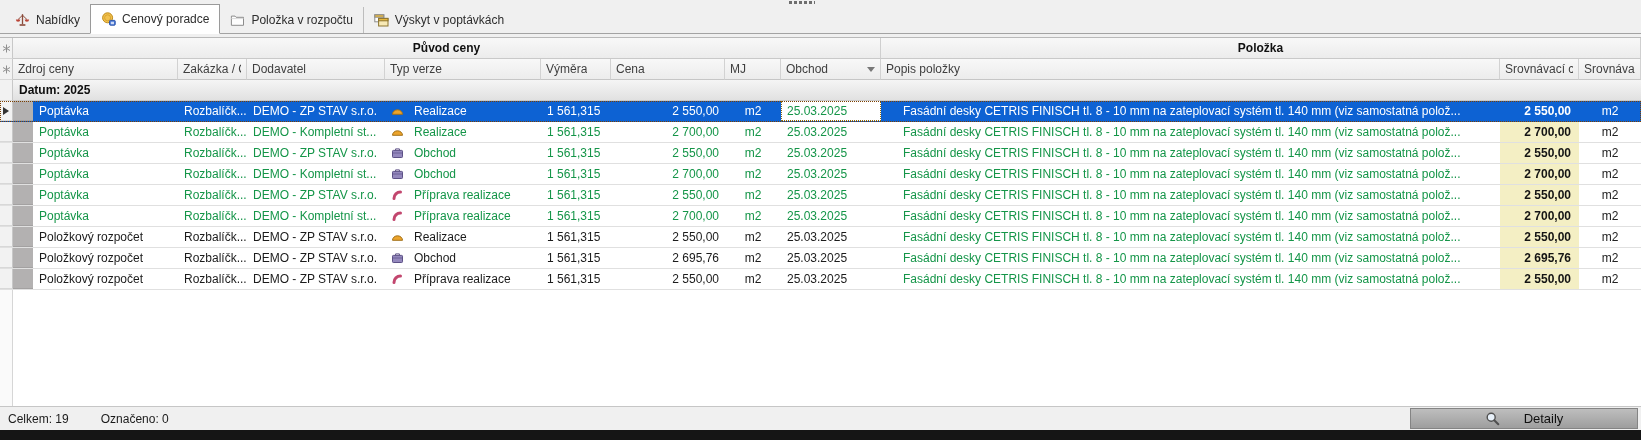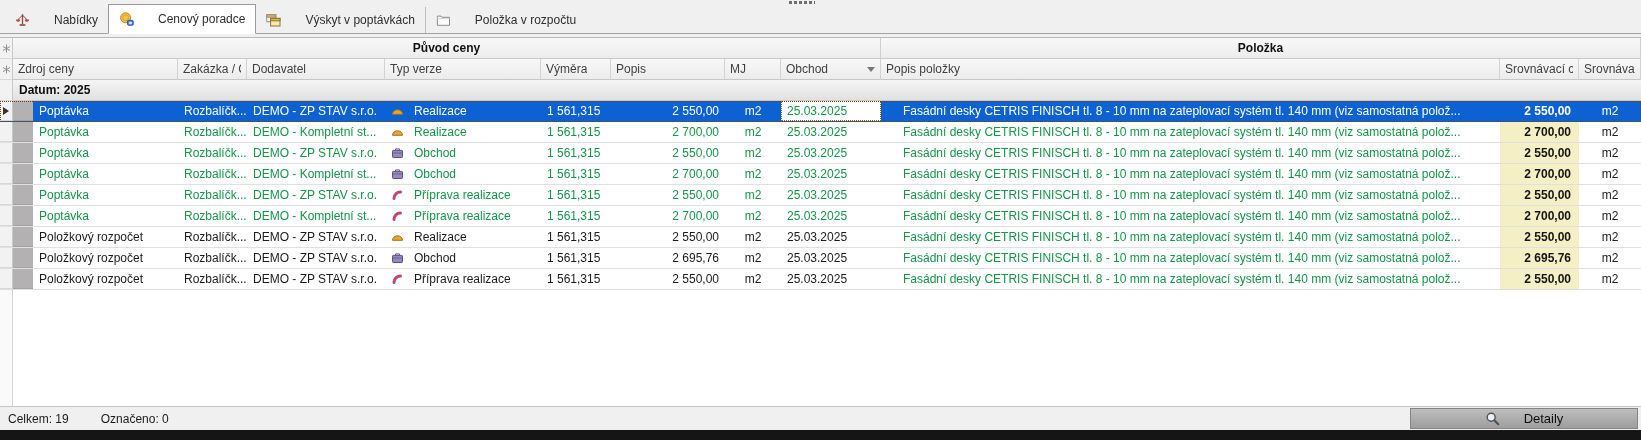--- a/index.html
+++ b/index.html
@@ -7,21 +7,21 @@
     width:1641px;height:440px;position:relative;overflow:hidden;
     background:#f0f0f0;
     font-family:"Liberation Sans",sans-serif;font-size:12px;color:#1b1b1b;
   }
   
   .top{height:37px;position:relative;background:#f0f0f0;}
   .grip{position:absolute;left:789px;top:1px;width:26px;height:3px;
     background:repeating-linear-gradient(90deg,#6e6e6e 0 3px,transparent 3px 5px);}
   .tabbar{position:absolute;left:0;right:0;top:4px;height:30px;display:flex;
     align-items:flex-end;padding-left:5px;border-bottom:1px solid #a3a3a3;box-sizing:border-box;}
-  .tab{height:26px;display:flex;align-items:center;gap:24px;padding:0 10px;
+  .tab{height:26px;display:flex;align-items:center;gap:6px;padding:0 10px;
     color:#2e2e2e;white-space:nowrap;cursor:default;box-sizing:border-box;}
   .tab.active{height:30px;background:#fff;border:1px solid #9a9a9a;border-bottom:1px solid #fff;margin-bottom:-1px;z-index:2;}
   .tab:not(.active)+.tab:not(.active){border-left:1px solid #bdbdbd;}
   .ticon{display:flex;align-items:center;}
   
   .grid{position:absolute;top:37px;bottom:34px;left:0;width:1641px;background:#fff;
     border-top:1px solid #b9b9b9;overflow:hidden;box-sizing:border-box;}
   .rail{position:absolute;left:0;top:0;bottom:0;width:13px;background:#fafafa;
     border-right:1px solid #d6d6d6;box-sizing:border-box;}
   .bandrow,.hdrrow,.grouprow,.row{display:flex;position:relative;height:21px;box-sizing:border-box;}
@@ -95,36 +95,36 @@
             <circle cx="6.6" cy="5.8" r="3" fill="none" stroke="#d8a52e"></circle>
             <rect x="8.6" y="8.4" width="5.6" height="4.8" rx="0.8" fill="#4a79d9" stroke="#2c55a8"></rect>
             <path d="M9.8 10.3h3.2M9.8 11.7h3.2" stroke="#fff" stroke-width="0.9"></path>
           </svg>
         </div>
         <div class="tlabel">Cenový poradce</div>
       </div>
       <div class="tab">
         <div class="ticon">
           <svg width="15" height="13" viewBox="0 0 15 13">
+            <path d="M1.4 3.1v-1h3.6l1.1 1.2h7.4v8H1.4z" fill="#fdfdfd" stroke="#8c8c8c"></path>
+            <path d="M1.4 4.6h12.1" stroke="#d8d8d8"></path>
+          </svg>
+        </div>
+        <div class="tlabel">Položka v rozpočtu</div>
+      </div>
+      <div class="tab">
+        <div class="ticon">
+          <svg width="15" height="13" viewBox="0 0 15 13">
             <rect x="0.8" y="0.8" width="9" height="7" fill="#ffffff" stroke="#8c8c8c"></rect>
             <rect x="0.8" y="0.8" width="9" height="2.4" fill="#e9b83c" stroke="#8c8c8c"></rect>
             <rect x="4.6" y="4.4" width="9.4" height="7.6" fill="#f7e9b5" stroke="#8c7430"></rect>
             <rect x="4.6" y="4.4" width="9.4" height="2.4" fill="#e9b83c" stroke="#8c7430"></rect>
           </svg>
         </div>
         <div class="tlabel">Výskyt v poptávkách</div>
-      </div>
-      <div class="tab">
-        <div class="ticon">
-          <svg width="15" height="13" viewBox="0 0 15 13">
-            <path d="M1.4 3.1v-1h3.6l1.1 1.2h7.4v8H1.4z" fill="#fdfdfd" stroke="#8c8c8c"></path>
-            <path d="M1.4 4.6h12.1" stroke="#d8d8d8"></path>
-          </svg>
-        </div>
-        <div class="tlabel">Položka v rozpočtu</div>
       </div>
     </div>
 </div>
 
 <div class="grid">
   <div class="rail"></div>
   <div class="bandrow">
       <div class="gutter">
         <svg width="9" height="9" viewBox="0 0 9 9">
           <g stroke="#8f8f8f" stroke-width="1">
@@ -156,21 +156,21 @@
       <div class="hcell" style="width: 138px;">
         <div class="hlabel">Dodavatel</div>
       </div>
       <div class="hcell" style="width: 156px;">
         <div class="hlabel">Typ verze</div>
       </div>
       <div class="hcell" style="width: 70px;">
         <div class="hlabel">Výměra</div>
       </div>
       <div class="hcell" style="width: 114px;">
-        <div class="hlabel">Popis</div>
+        <div class="hlabel">Cena</div>
       </div>
       <div class="hcell" style="width: 56px;">
         <div class="hlabel">MJ</div>
       </div>
       <div class="hcell" style="width: 100px;">
         <div class="hlabel">Obchod</div>
         <div class="sort-desc"></div>
       </div>
       <div class="hcell" style="width: 619px;">
         <div class="hlabel">Popis položky</div>

